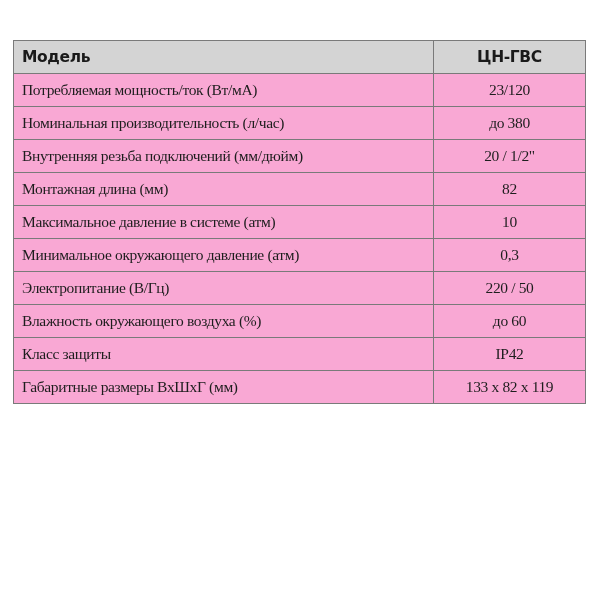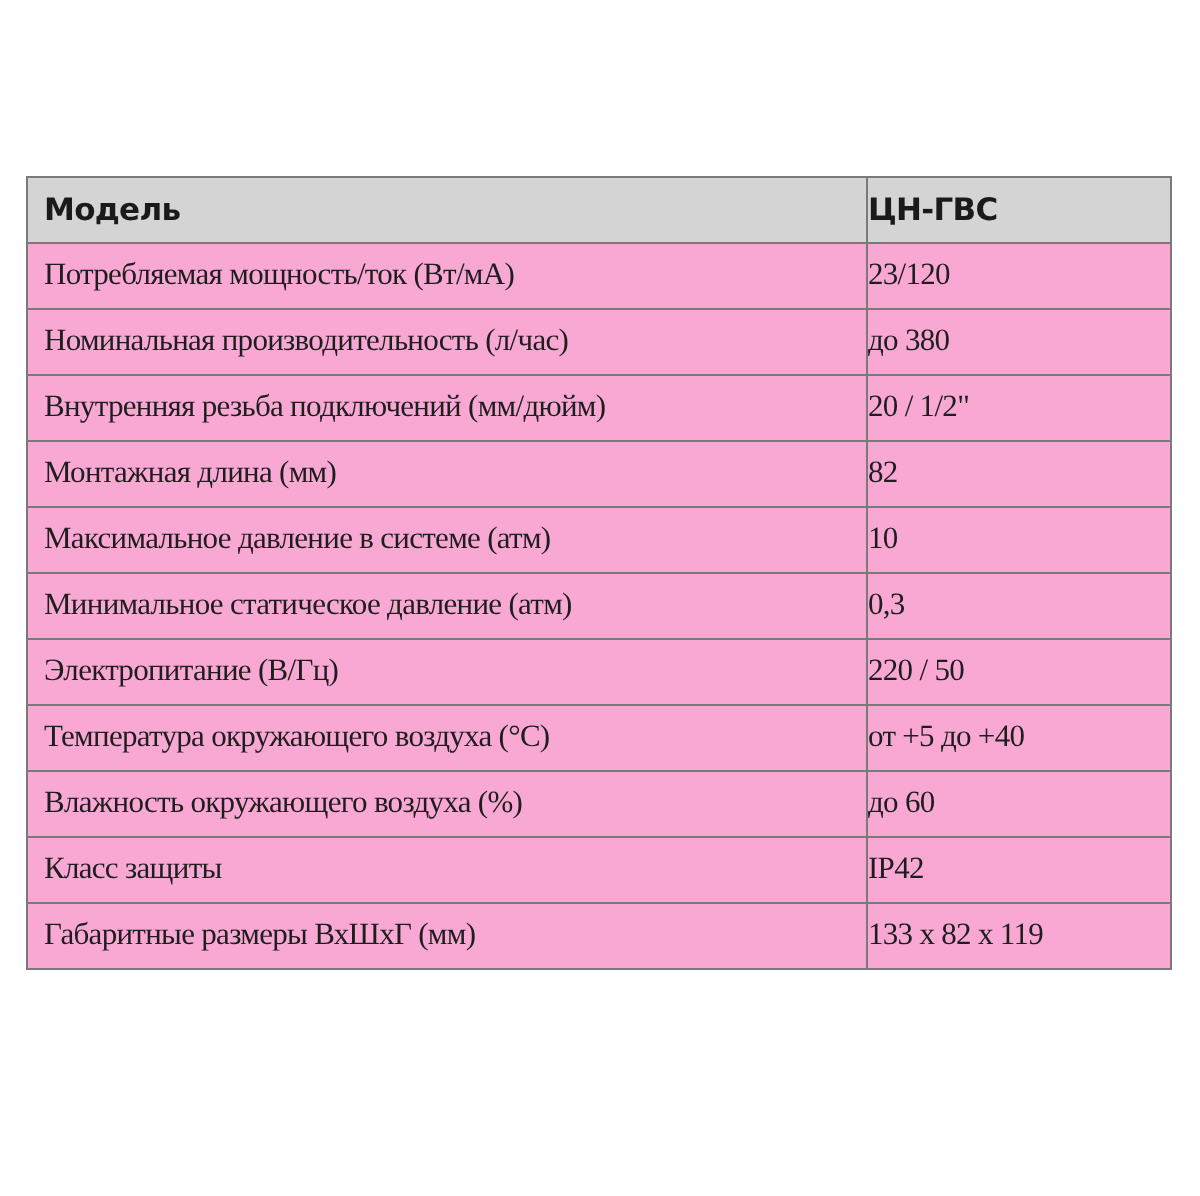--- a/index.html
+++ b/index.html
@@ -26,37 +26,37 @@
     .spec-table td, .spec-table th {
       border: 1.5px solid #7a7a7a;
       height: 32px;
       padding: 0 0 0 8px;
       vertical-align: middle;
       white-space: nowrap;
       overflow: hidden;
       letter-spacing: -0.35px;
     }
     .spec-table td.val, .spec-table th.val {
+      text-align: center;
       padding: 0;
     }
     .spec-table thead tr {
       background: #d4d4d4;
     }
     .spec-table th {
       font-weight: bold;
       text-align: left;
       color: #1a1a1a;
     }
     .spec-table tbody td {
       background: #f9a8d4;
       font-family: Liberation Serif, serif;
     }
     .spec-table {
       border: 1.5px solid #2a2a2a;
-      margin-top: 48px;
     }
   </style>
 </head>
 <body>
 
 <table class="spec-table">
   <colgroup>
     <col class="c1">
     <col class="c2">
   </colgroup>
@@ -81,30 +81,26 @@
     </tr>
     <tr>
       <td>Монтажная длина (мм)</td>
       <td class="val">82</td>
     </tr>
     <tr>
       <td>Максимальное давление в системе (атм)</td>
       <td class="val">10</td>
     </tr>
     <tr>
-      <td>Минимальное статическое давление (атм)</td>
+      <td>Минимальное окружающего давление (атм)</td>
       <td class="val">0,3</td>
     </tr>
     <tr>
       <td>Электропитание (В/Гц)</td>
       <td class="val">220 / 50</td>
-    </tr>
-    <tr>
-      <td>Температура окружающего воздуха (°С)</td>
-      <td class="val">от +5 до +40</td>
     </tr>
     <tr>
       <td>Влажность окружающего воздуха (%)</td>
       <td class="val">до 60</td>
     </tr>
     <tr>
       <td>Класс защиты</td>
       <td class="val">IP42</td>
     </tr>
     <tr>

